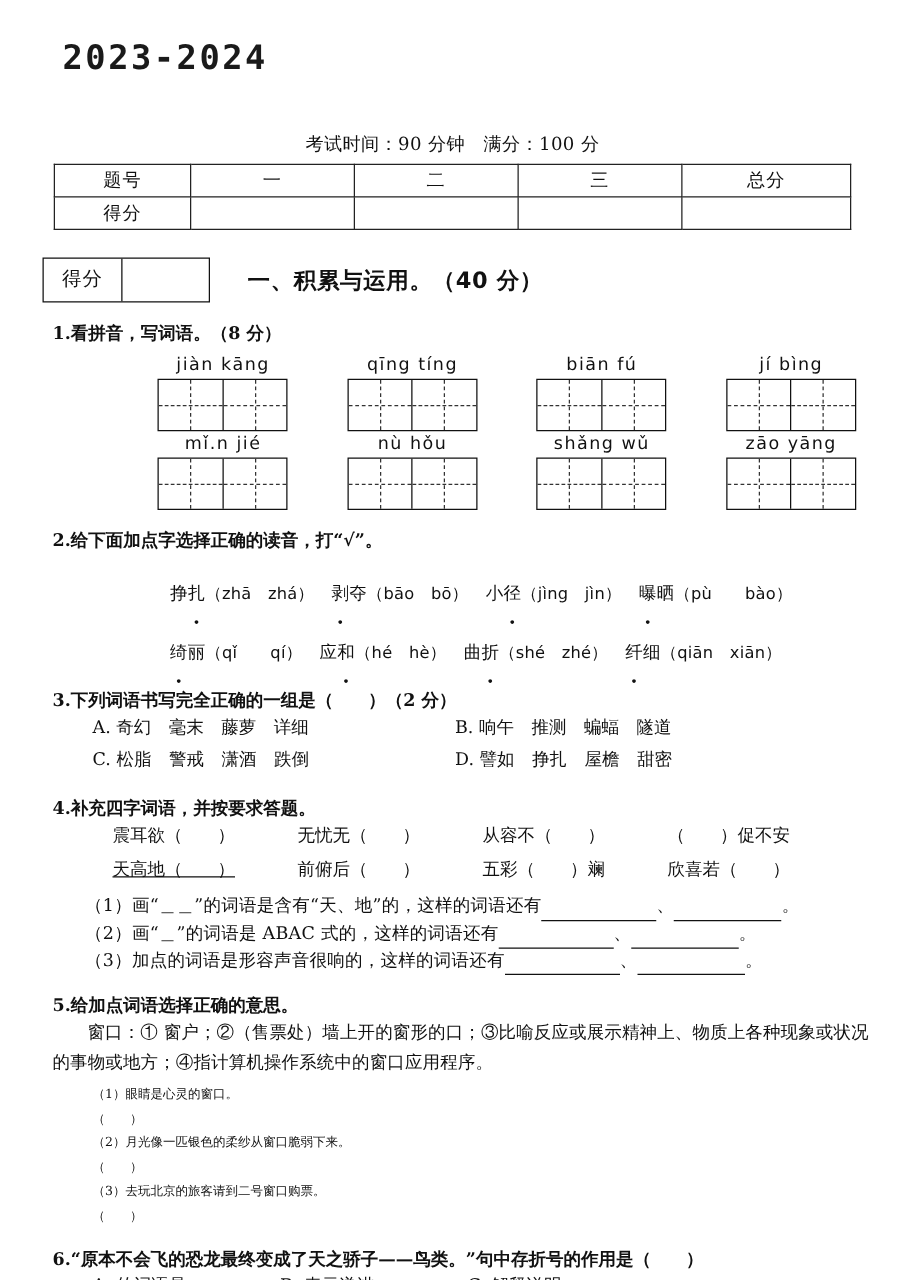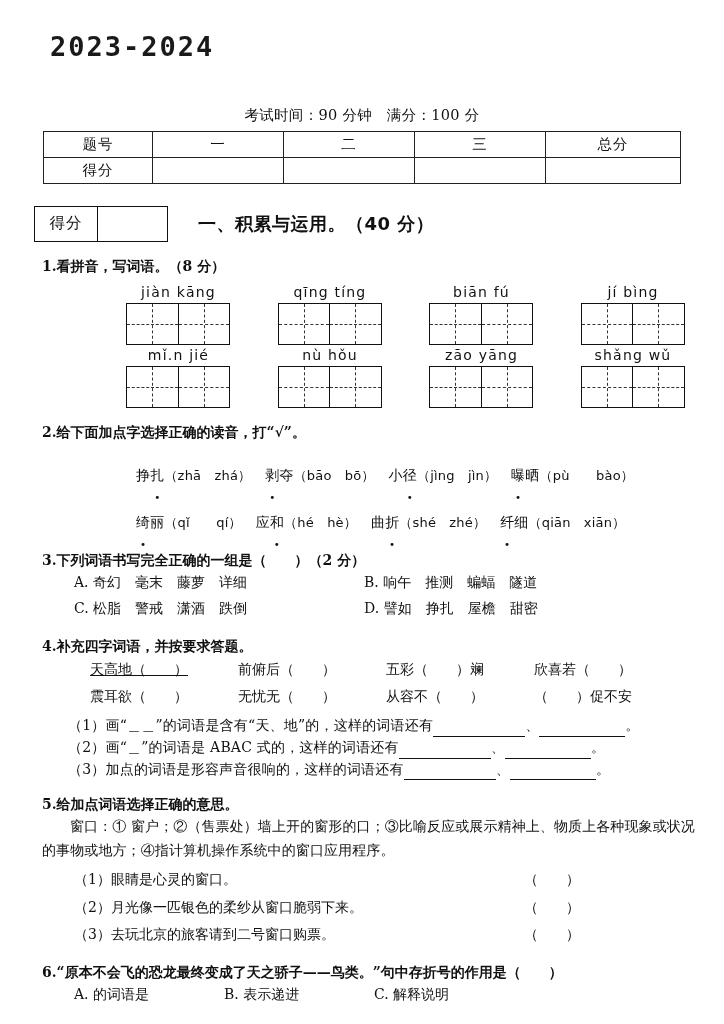--- a/index.html
+++ b/index.html
@@ -199,22 +199,23 @@
     display: inline-block;
     border-bottom: 1px solid #111;
     vertical-align: bottom;
   }
   .b-long { width: 92px; }
   .b-med { width: 86px; }
 
   .sent-row {
     display: flex;
     padding-left: 46px;
-    font-size: 14px;
+    font-size: 10px;
     line-height: 1.95;
+    flex-direction: column;
   }
   .sent-row .txt { width: 450px; }
   .sent-row .par { width: 70px; text-align: left; }
 
   .para {
     font-size: 14px;
     line-height: 1.72;
     letter-spacing: 0.1px;
     padding-left: 14px;
   }
@@ -297,28 +298,28 @@
           </div>
       </div>
       <div class="pinyin-cell">
         <div class="pinyin-text">nù hǒu</div>
         <div class="tzg">
             <div class="half"></div>
             <div class="half"></div>
           </div>
       </div>
       <div class="pinyin-cell">
+        <div class="pinyin-text">shǎng wǔ</div>
+        <div class="tzg">
+            <div class="half"></div>
+            <div class="half"></div>
+          </div>
+      </div>
+      <div class="pinyin-cell">
         <div class="pinyin-text">zāo yāng</div>
-        <div class="tzg">
-            <div class="half"></div>
-            <div class="half"></div>
-          </div>
-      </div>
-      <div class="pinyin-cell">
-        <div class="pinyin-text">shǎng wǔ</div>
         <div class="tzg">
             <div class="half"></div>
             <div class="half"></div>
           </div>
       </div>
     </div>
   </div>
 
   <div class="q-num">2.给下面加点字选择正确的读音，打“√”。</div>
   <div class="reading-row">
@@ -339,30 +340,30 @@
     <div class="col">A. 奇幻　毫末　藤萝　详细</div>
     <div class="col">B. 响午　推测　蝙蝠　隧道</div>
   </div>
   <div class="choice-line">
     <div class="col">C. 松脂　警戒　潇酒　跌倒</div>
     <div class="col">D. 譬如　挣扎　屋檐　甜密</div>
   </div>
 
   <div class="q-num">4.补充四字词语，并按要求答题。</div>
   <div class="idiom-line">
+    <div class="col">震耳欲（　　）</div>
+    <div class="col">无忧无（　　）</div>
+    <div class="col">从容不（　　）</div>
+    <div class="col">（　　）促不安</div>
+  </div>
+  <div class="idiom-line">
     <div class="col u-line">天高地（　　）</div>
     <div class="col">前俯后（　　）</div>
     <div class="col">五彩（　　）斓</div>
     <div class="col">欣喜若（　　）</div>
-  </div>
-  <div class="idiom-line">
-    <div class="col">震耳欲（　　）</div>
-    <div class="col">无忧无（　　）</div>
-    <div class="col">从容不（　　）</div>
-    <div class="col">（　　）促不安</div>
   </div>
 
   <div class="q indent1" style="margin-top:6px;">
     <span>（1）画“＿＿”的词语是含有“天、地”的，这样的词语还有</span><span class="blank-ul b-long"></span><span>、</span><span class="blank-ul b-med"></span><span>。</span>
   </div>
   <div class="q indent1">
     <span>（2）画“＿”的词语是 ABAC 式的，这样的词语还有</span><span class="blank-ul b-long"></span><span>、</span><span class="blank-ul b-med"></span><span>。</span>
   </div>
   <div class="q indent1">
     <span>（3）加点的词语是形容声音很响的，这样的词语还有</span><span class="blank-ul b-long"></span><span>、</span><span class="blank-ul b-med"></span><span>。</span>

